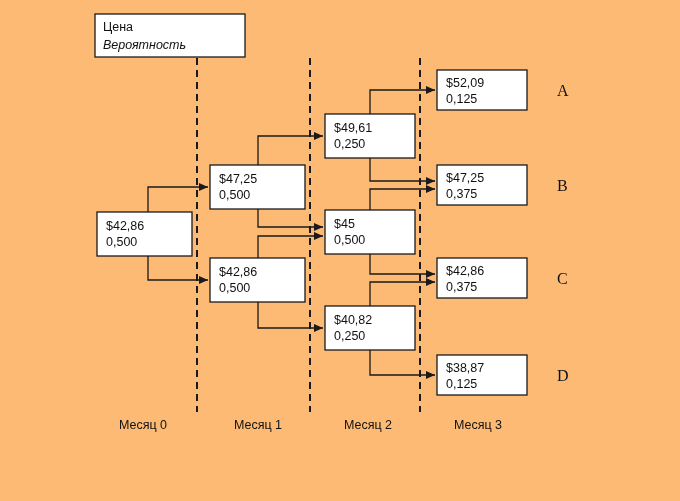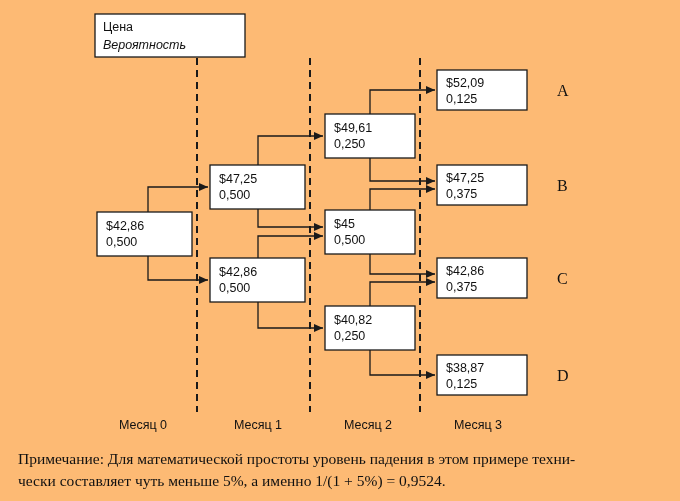--- a/index.html
+++ b/index.html
@@ -125,18 +125,14 @@
     <text class="letter" x="557" y="191">B</text>
     <text class="letter" x="557" y="284">C</text>
     <text class="letter" x="557" y="381">D</text>
 
     <text class="t month" x="143" y="429">Месяц 0</text>
     <text class="t month" x="258" y="429">Месяц 1</text>
     <text class="t month" x="368" y="429">Месяц 2</text>
     <text class="t month" x="478" y="429">Месяц 3</text>
   </svg>
 
-  <div class="note">
-    <span>Примечание: Для математической простоты уровень падения в этом примере техни-</span><br>
-    <span>чески составляет чуть меньше 5%, а именно 1/(1 + 5%) = 0,9524.</span>
-  </div>
 
 </div>
 
 </body></html>

